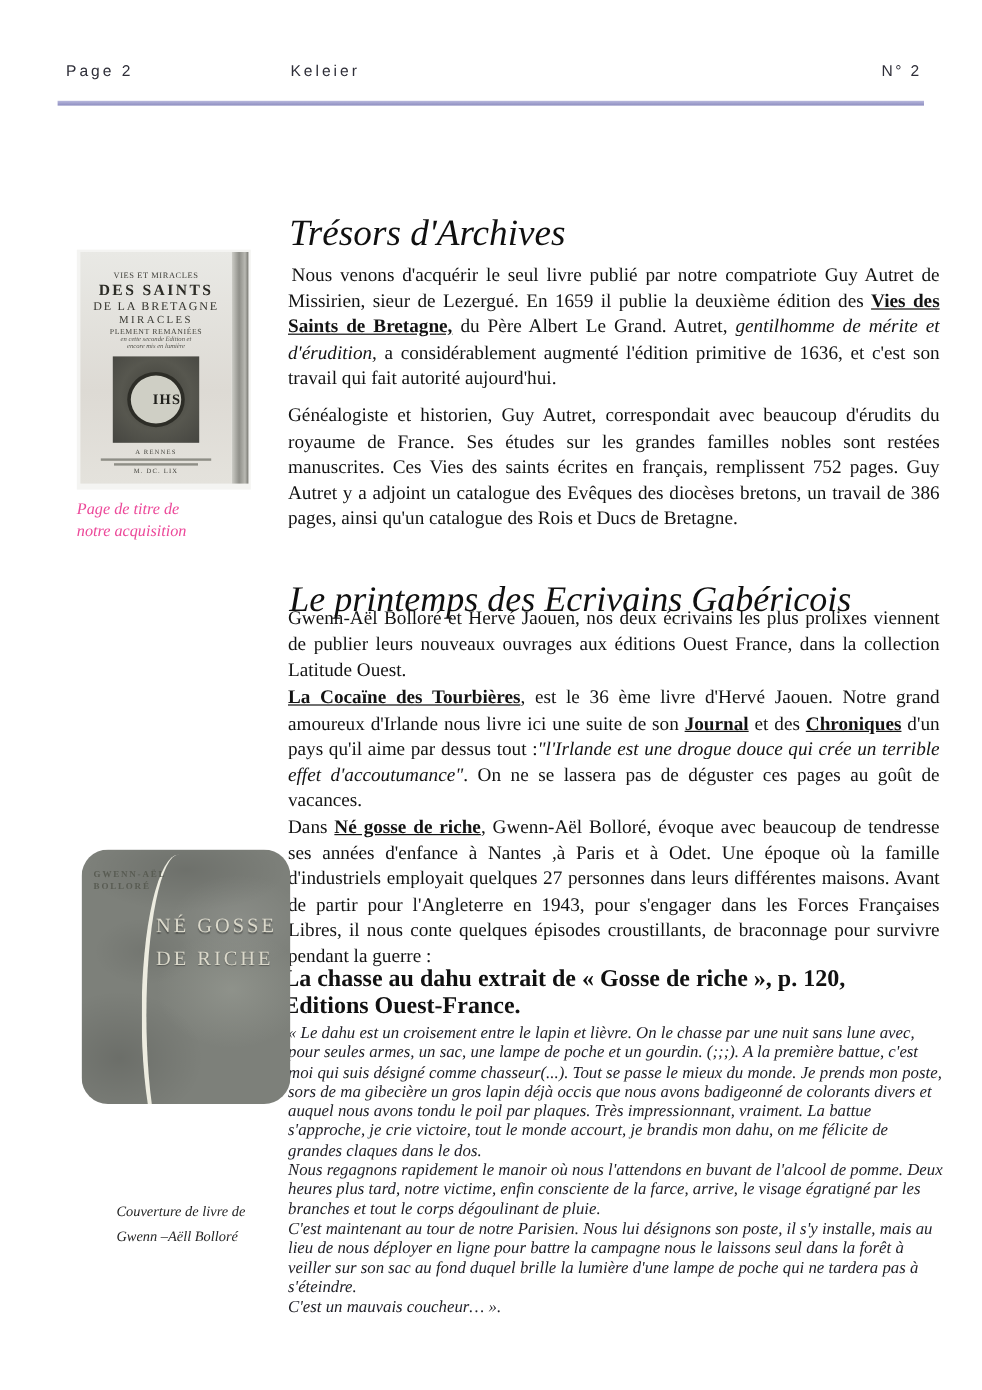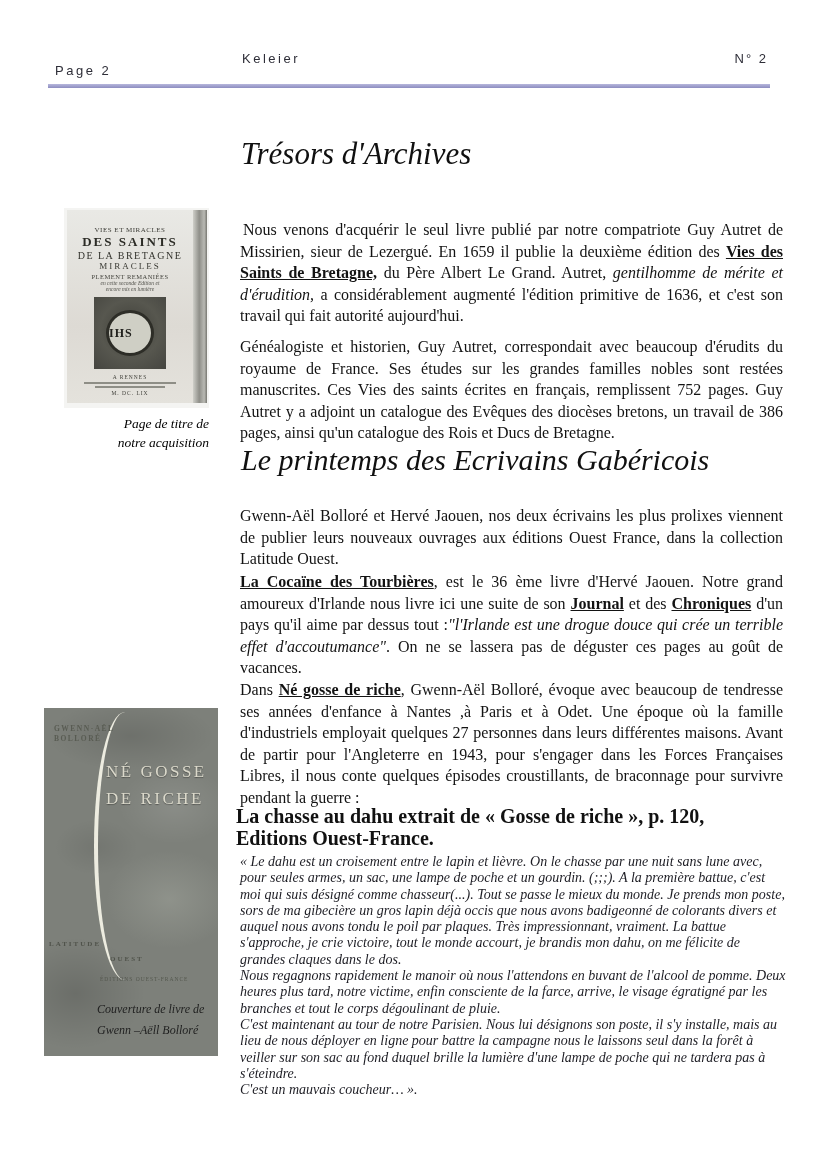--- a/index.html
+++ b/index.html
@@ -6,31 +6,31 @@
   .page {
     position:relative; width:818px; height:1158px; background:#ffffff;
     font-family:"Liberation Serif", serif; color:#141414; overflow:hidden;
   }
   
   .hdr {
     position:absolute; top:51px;
     font-family:"Liberation Sans", sans-serif;
     font-size:13px; letter-spacing:2.5px; color:#2e2e38;
   }
-  .hdr-left { left:55px;margin-top:12px; }
+  .hdr-left { left:55px; }
   .hdr-center { left:242px; }
   .hdr-right { right:50px; letter-spacing:2px; }
   .rule {
     position:absolute; left:48px; top:84px; width:722px; height:4px;
     background:linear-gradient(#b7b7dc, #8d8dc0);
   }
   
   .article-title {
     position:absolute; left:241px; font-style:italic;
-    font-size:31px; color:#101010; white-space:nowrap;
+    font-size:31px; color:#101010; white-space:nowrap;margin-top:40px;
   }
   
   .body-par {
     position:absolute; left:240px; width:543px;
     font-size:16px; line-height:21.6px; text-align:justify; color:#131313;
   }
   .indent-sm { text-indent:3px; }
   .seg-b { font-weight:bold; }
   .seg-u { text-decoration:underline; }
   .seg-i { font-style:italic; }
@@ -64,42 +64,43 @@
   .bp-l5 { font-size:6.5px;letter-spacing:0.5px; margin-top:2px; color:#44443e; }
   .bp-l6 { font-size:5.5px; font-style:italic;   color:#50504a; }
   .bp-l7 { font-size:5.5px; font-style:italic;   color:#50504a; }
   .emblem {
     position:relative; width:72px; height:72px; margin:5px auto 0;
     background:radial-gradient(circle at 50% 45%, #3e3e38 0%, #57574f 55%, #454540 100%);
   }
   .emblem-circle {
     position:absolute; left:12px; right:12px; top:13px; bottom:13px;
     border-radius:50%; background:#cfcfc5; border:3px solid #2d2d27;
-    display:flex; align-items:center; justify-content:flex-start;
+    display:flex; align-items:center; justify-content:flex-end;
   }
   .emblem-text { font-size:12px; font-weight:bold; color:#21211d; letter-spacing:1px; }
   .imprint { margin-top:5px; }
   .imprint-line { font-size:5.5px; letter-spacing:1px; color:#3f3f39; }
   .imprint-bar { height:2px; background:#8e8e86; margin:2px auto; }
   .bar-w1 { width:92px; } .bar-w2 { width:70px; }
   .fig1-caption {
-    position:absolute; left:64px; top:414px; width:145px; text-align:right;
-    font-style:italic; font-size:13.5px; line-height:19px; color:#000000;
+    position:absolute; left:64px; top:414px; width:145px; text-align:left;
+    font-style:italic; font-size:13.5px; line-height:19px; color:#ec4899;
   }
   
   .fig2 {
-    position:absolute; left:44px; top:708px; width:174px; height:348px;
+    position:absolute; left:68px; top:708px; width:174px; height:212px;
     background-color:#7d807a;
     background-image:
       radial-gradient(ellipse 80px 55px at 75% 28%, rgba(255,255,255,0.10), transparent 70%),
       radial-gradient(ellipse 90px 70px at 72% 55%, rgba(205,210,198,0.22), transparent 70%),
       radial-gradient(ellipse 100px 80px at 18% 82%, rgba(0,0,0,0.14), transparent 70%),
       radial-gradient(ellipse 120px 50px at 50% 8%, rgba(0,0,0,0.12), transparent 70%),
       radial-gradient(ellipse 60px 40px at 30% 40%, rgba(0,0,0,0.08), transparent 70%);
     overflow:hidden;
+    border-radius:22px;
   }
   .crescent {
     position:absolute; left:50px; top:4px; width:58px; height:268px;
     border-left:4px solid #edece0; border-radius:50% / 50%;
   }
   .cover-author {
     position:absolute; left:10px; top:16px;
     font-size:7.5px; letter-spacing:1.5px; font-weight:bold;
     color:#595c53; line-height:10px;
   }

